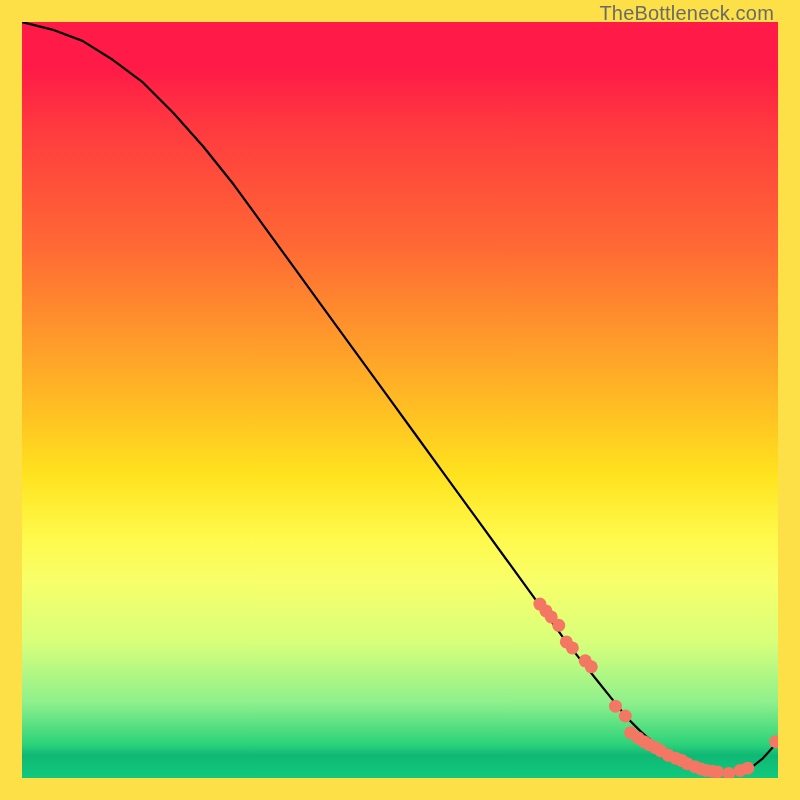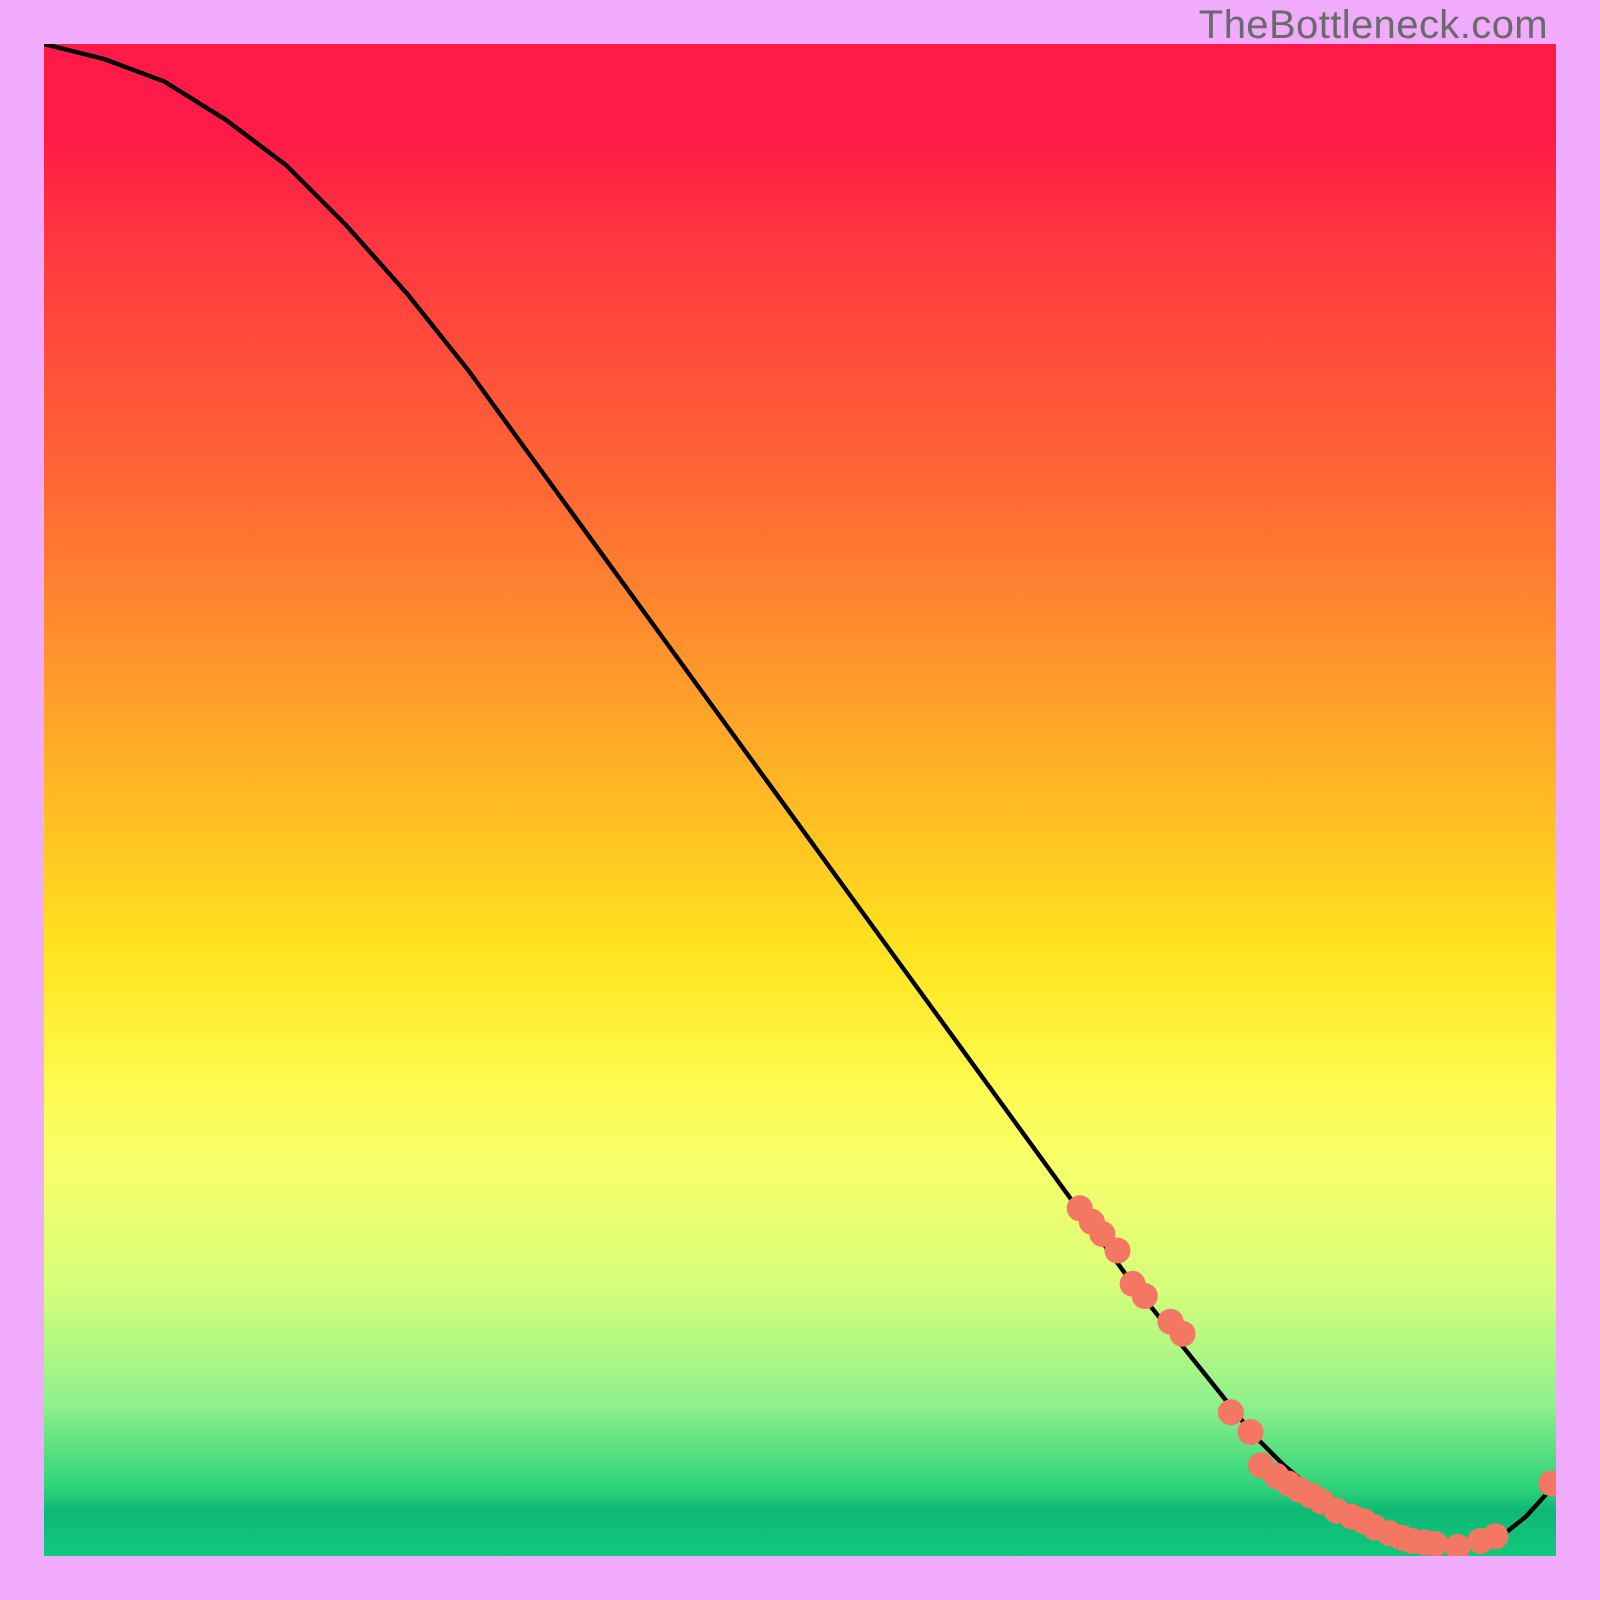--- a/index.html
+++ b/index.html
@@ -1,21 +1,21 @@
 <!DOCTYPE html>
 <html><head>
 <meta charset="utf-8">
 <style>
   * { margin: 0; padding: 0; box-sizing: border-box; }
   html, body { width: 800px; height: 800px; overflow: hidden; background: #000; }
   .stage {
     position: relative;
     width: 800px;
     height: 800px;
-    background: #f0abfc;
+    background: #fde047;
   }
   .plot {
     position: absolute;
     left: 22px;
     top: 22px;
     width: 756px;
     height: 756px;
     overflow: hidden;
   }
   .grad {

